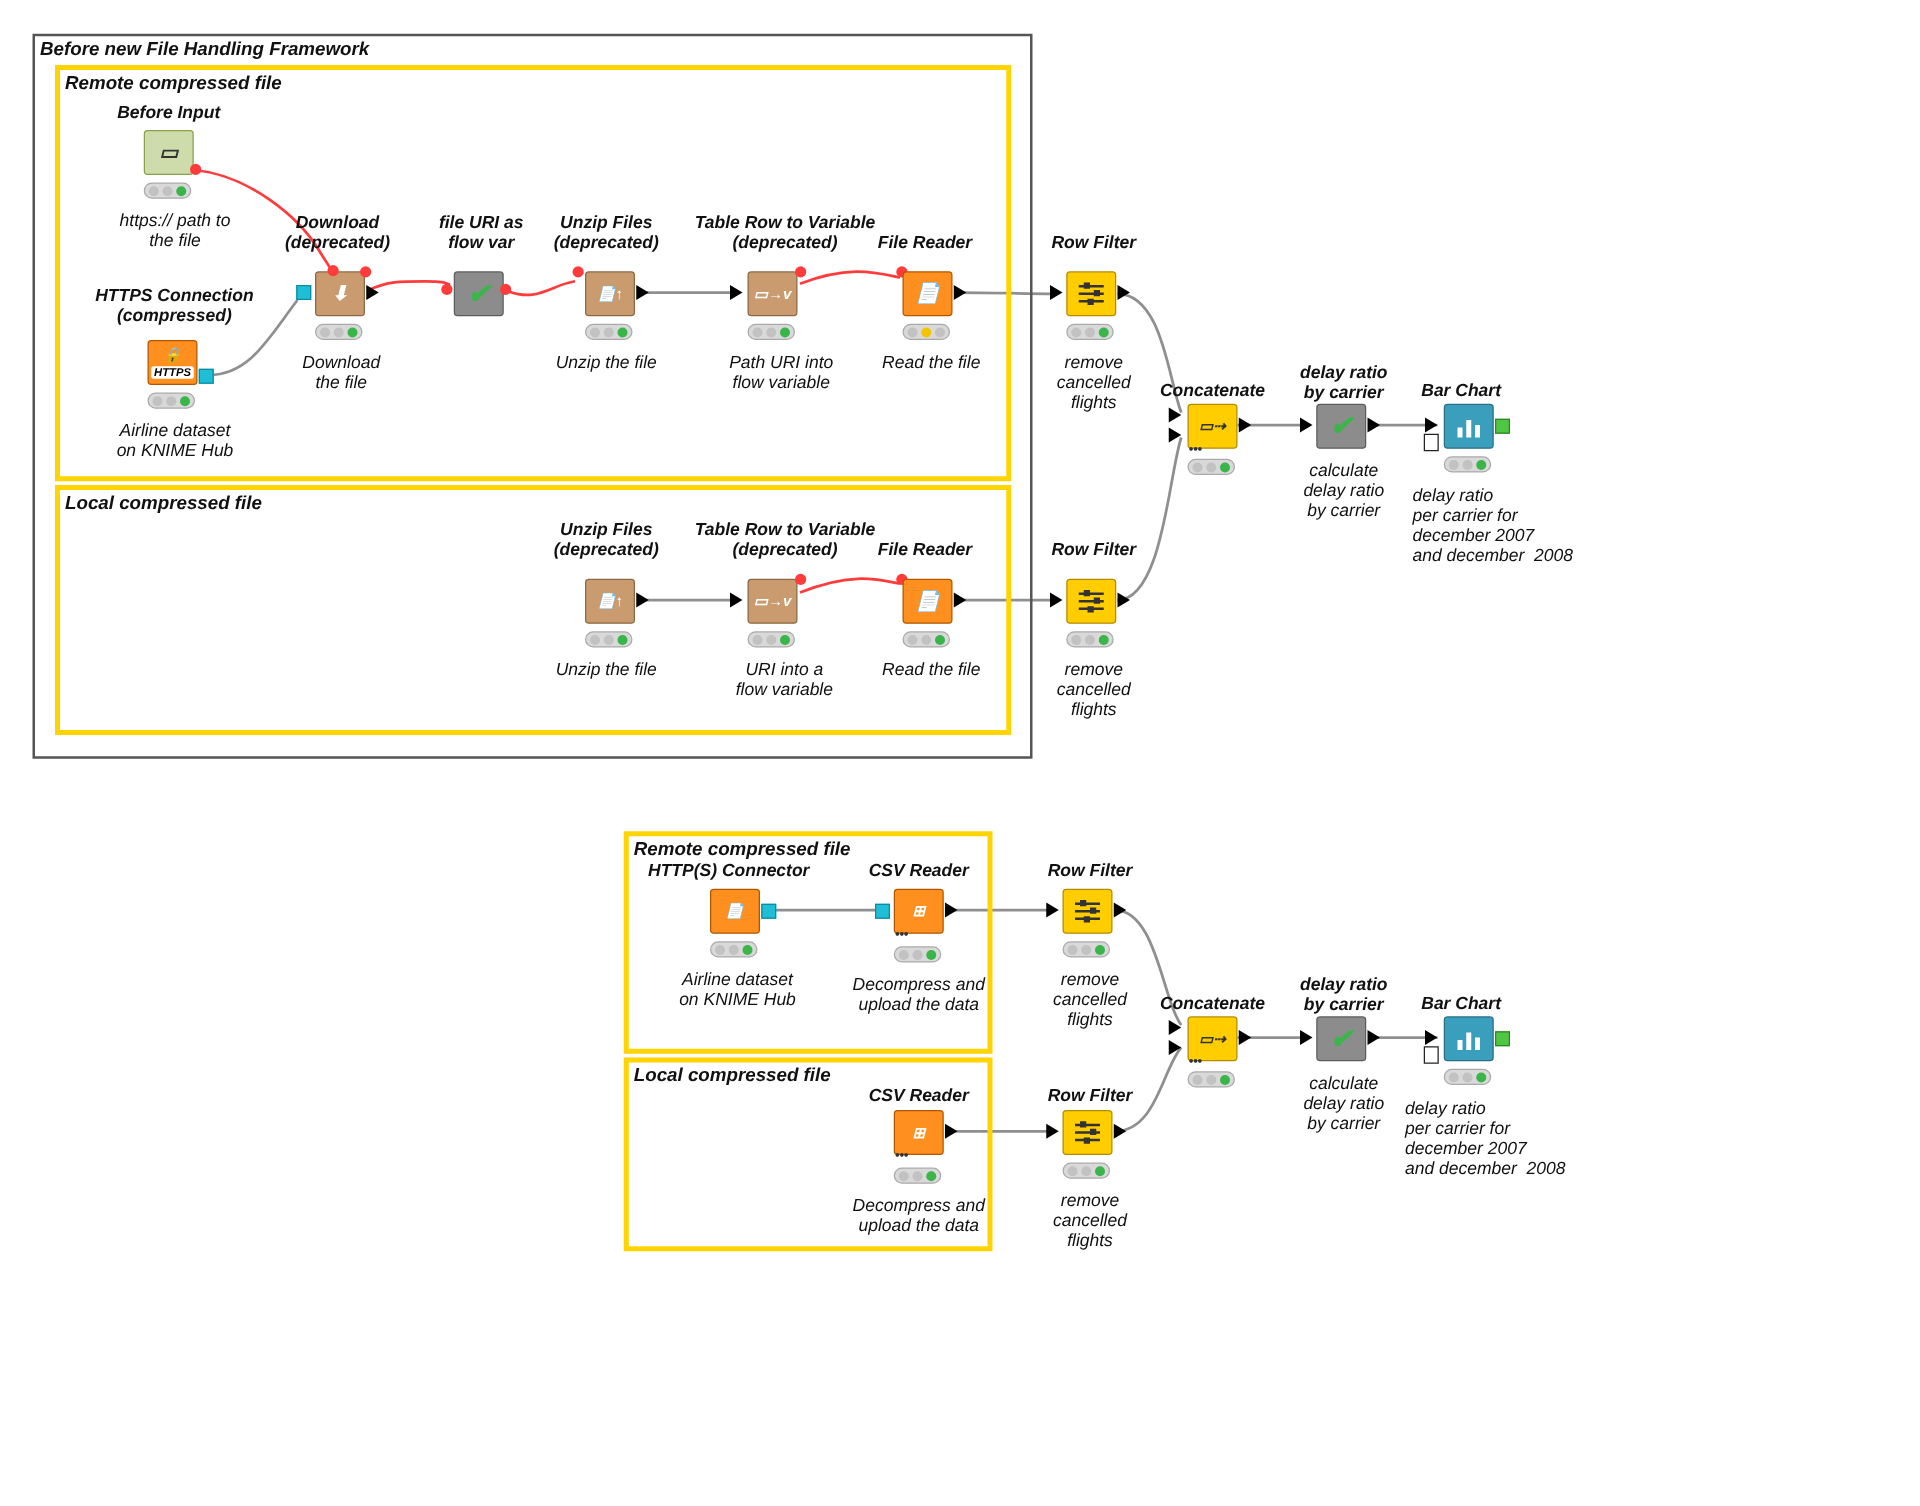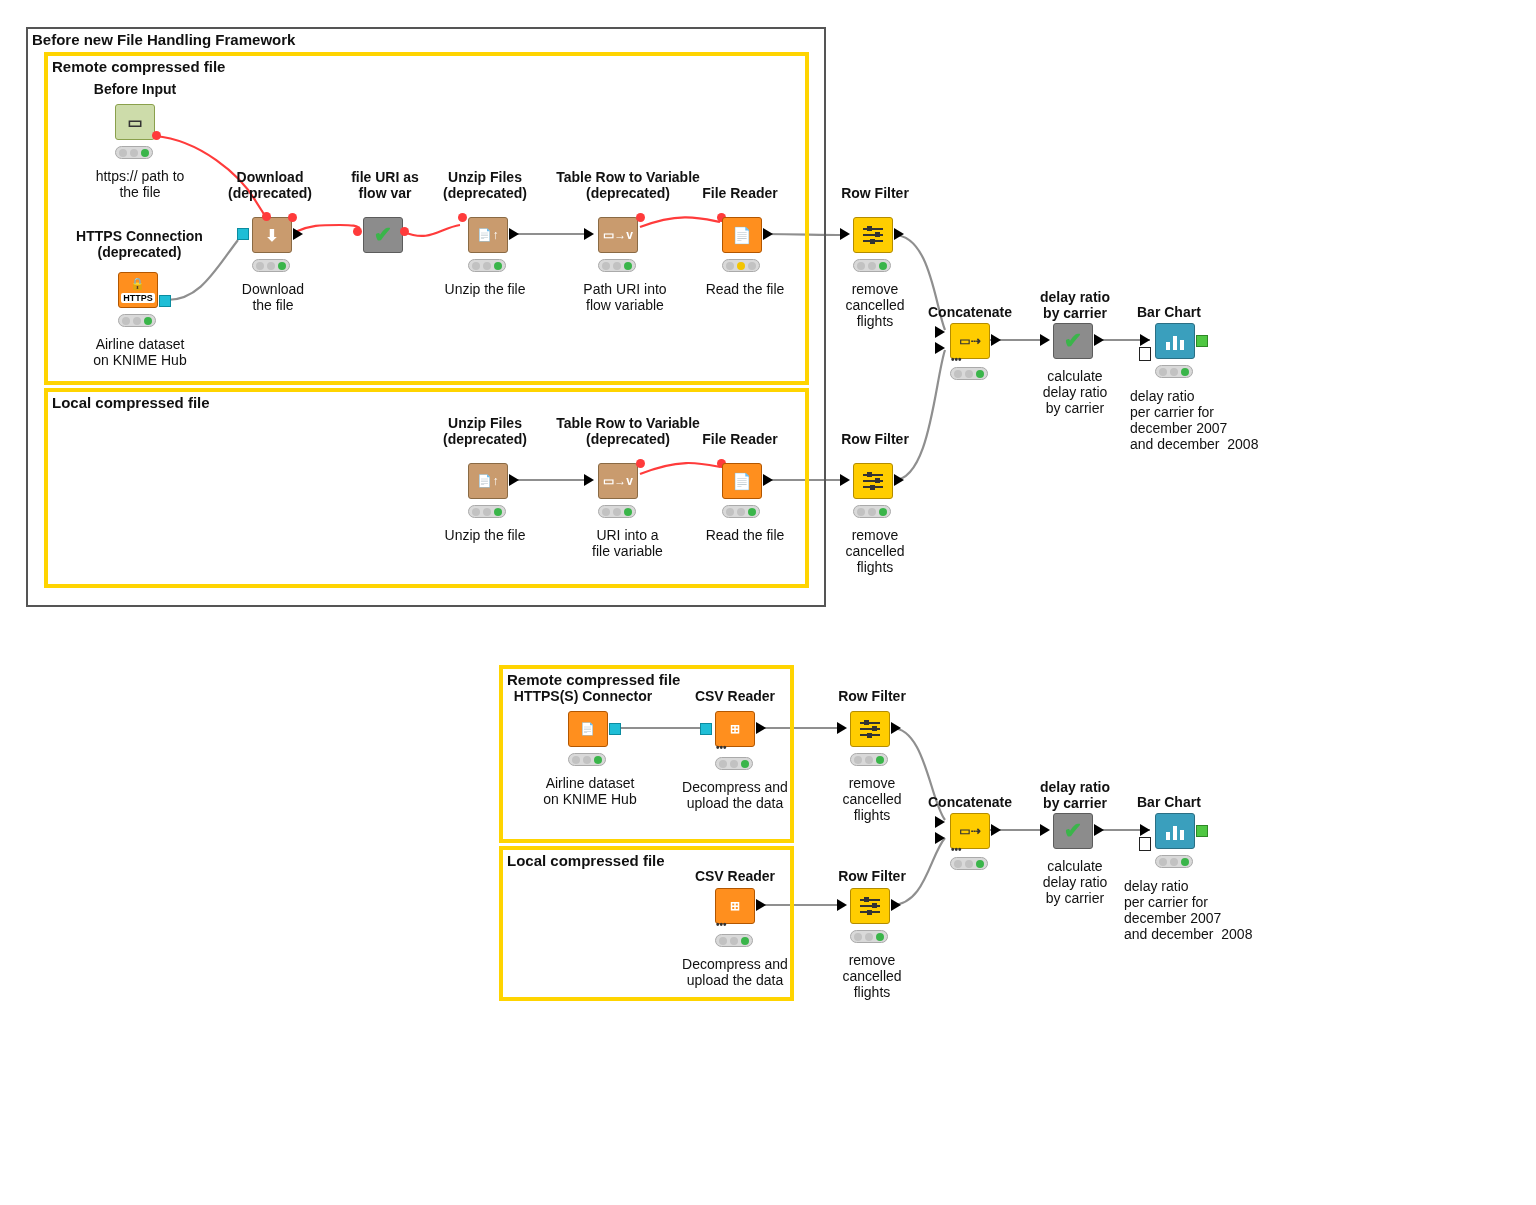--- a/index.html
+++ b/index.html
@@ -1,19 +1,19 @@
 <!DOCTYPE html>
 <html><head>
 <meta charset="utf-8">
 <style>
   html, body {
     margin: 0; padding: 0; background: #fff; font-family: Arial, Helvetica, sans-serif;
     width: 1536px; height: 1205px; overflow: hidden;
   }
-  .canvas { position: relative; width: 1324px; height: 1205px; }
+  .canvas { position: relative; width: 1324px; height: 1205px; font-style: italic; }
   .box { position: absolute; box-sizing: border-box; }
   .label { position: absolute; font-size: 14px; color: #111; white-space: pre; }
   .label.bold { font-weight: 700; }
   .label.center { text-align: center; }
 
   
   .frame-outer-gray { border: 2px solid #555; }
   .frame-outer-orange { border: 3px solid #ff6e00; }
   .frame-inner { border: 4px solid #ffd400; }
   .frame-title { position: absolute; left: 4px; top: 2px; font-size: 15px; font-weight: 700; color: #111; }
@@ -129,21 +129,21 @@
   <div class="dot" style="left:152px; top:131px;"></div>
   <div class="tl" style="left:115px; top:146px;">
       <span class="d off"></span>
       <span class="d off"></span>
       <span class="d green"></span>
     </div>
   <div class="label center" style="left:80px; top:168px; width:120px;">https:// path to
 the file</div>
 
   <div class="label bold center" style="left:62px; top:228px; width:155px;">HTTPS Connection
-(deprecated)</div>
+(compressed)</div>
   <div class="node node-orange" style="left:118px; top:272px;">
     <div style="display:flex;flex-direction:column;align-items:center;">
         <span style="color:#fff;font-size:12px;">🔒</span>
         <span class="https-pill">HTTPS</span>
       </div>
   </div>
   <div class="port sq sq-cyan" style="left:159px; top:295px;"></div>
   <div class="tl" style="left:118px; top:314px;">
       <span class="d off"></span>
       <span class="d off"></span>
@@ -258,21 +258,21 @@
   <div class="node node-tan" style="left:598px; top:463px;">
       <span class="glyph glyph-small">▭→v</span>
     </div>
   <div class="dot" style="left:636px; top:459px;"></div>
   <div class="tl" style="left:598px; top:505px;">
       <span class="d off"></span>
       <span class="d off"></span>
       <span class="d green"></span>
     </div>
   <div class="label center" style="left:565px; top:527px; width:125px;">URI into a
-file variable</div>
+flow variable</div>
 
   <div class="label bold center" style="left:690px; top:431px; width:100px;">File Reader</div>
   <div class="dot" style="left:717px; top:459px;"></div>
   <div class="node node-orange" style="left:722px; top:463px;">
       <span class="glyph">📄</span>
     </div>
   <div class="port tri-r" style="left:763px; top:474px;"></div>
   <div class="tl" style="left:722px; top:505px;">
       <span class="d off"></span>
       <span class="d off"></span>
@@ -346,21 +346,21 @@
 december 2007
 and december  2008</div>
 
   <div class="box frame-inner" style="left:499px; top:665px; width:295px; height:178px;">
     <div class="frame-title">Remote compressed file</div>
   </div>
   <div class="box frame-inner" style="left:499px; top:846px; width:295px; height:155px;">
     <div class="frame-title">Local compressed file</div>
   </div>
 
-  <div class="label bold center" style="left:513px; top:688px; width:140px;">HTTPS(S) Connector</div>
+  <div class="label bold center" style="left:513px; top:688px; width:140px;">HTTP(S) Connector</div>
   <div class="node node-orange" style="left:568px; top:711px;">
       <span class="glyph glyph-small">📄</span>
     </div>
   <div class="port sq sq-cyan" style="left:609px; top:723px;"></div>
   <div class="tl" style="left:568px; top:753px;">
       <span class="d off"></span>
       <span class="d off"></span>
       <span class="d green"></span>
     </div>
   <div class="label center" style="left:530px; top:775px; width:120px;">Airline dataset

